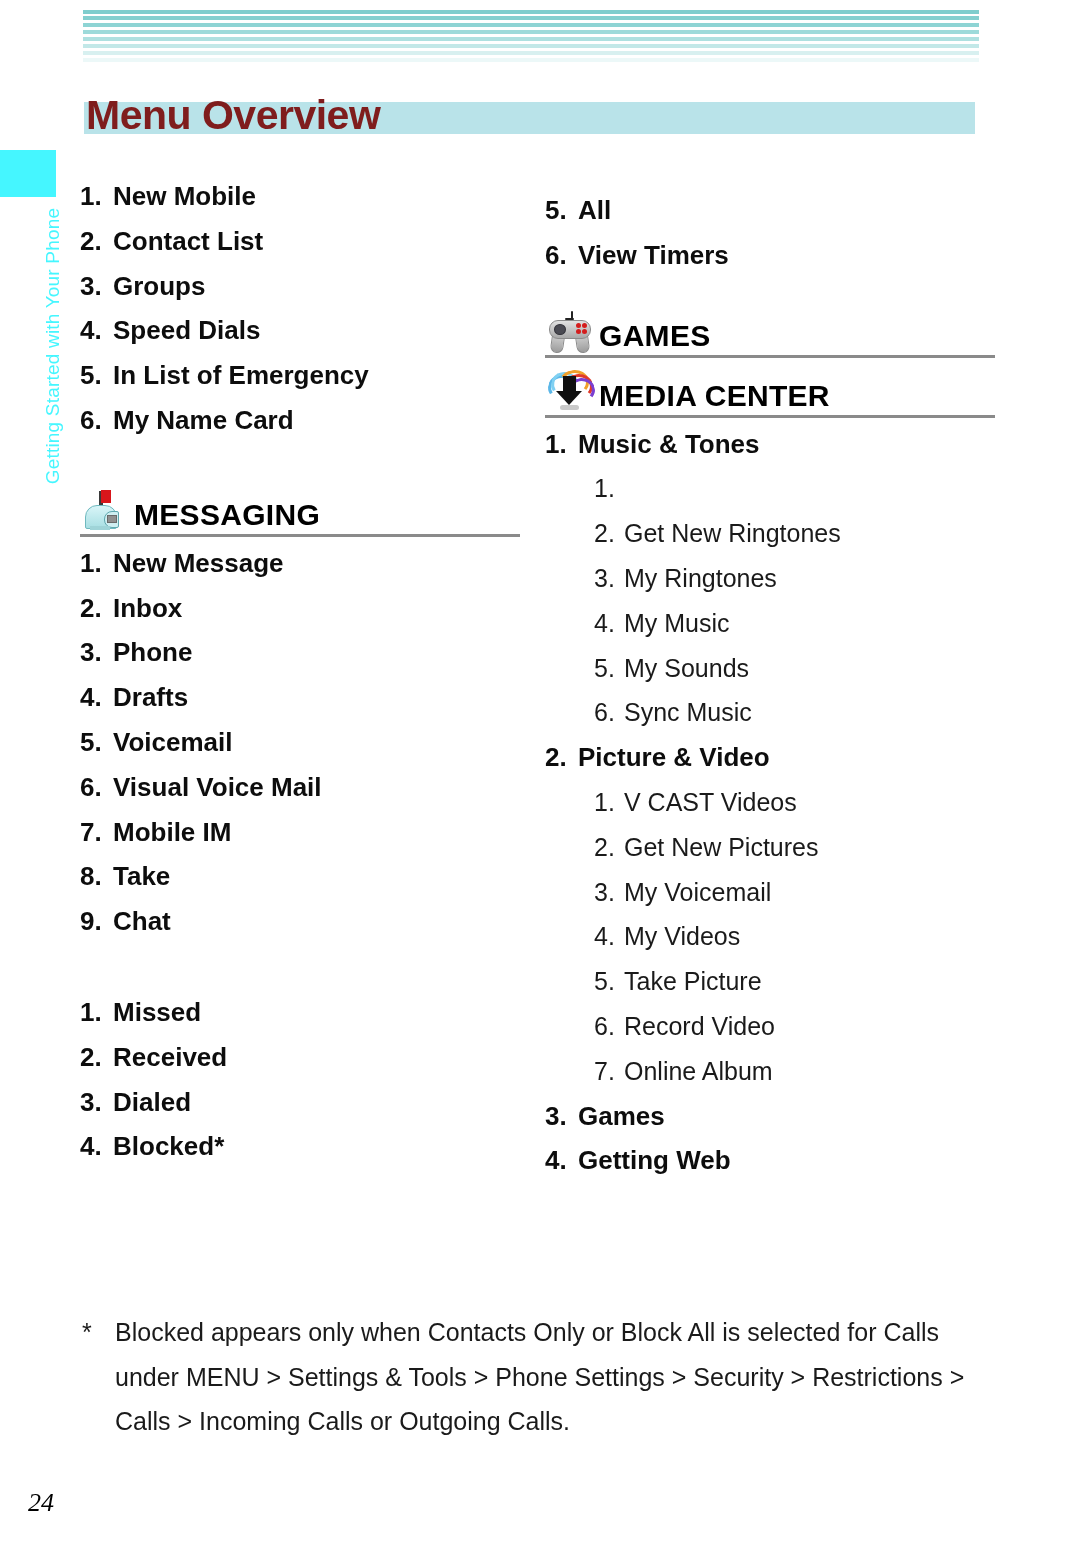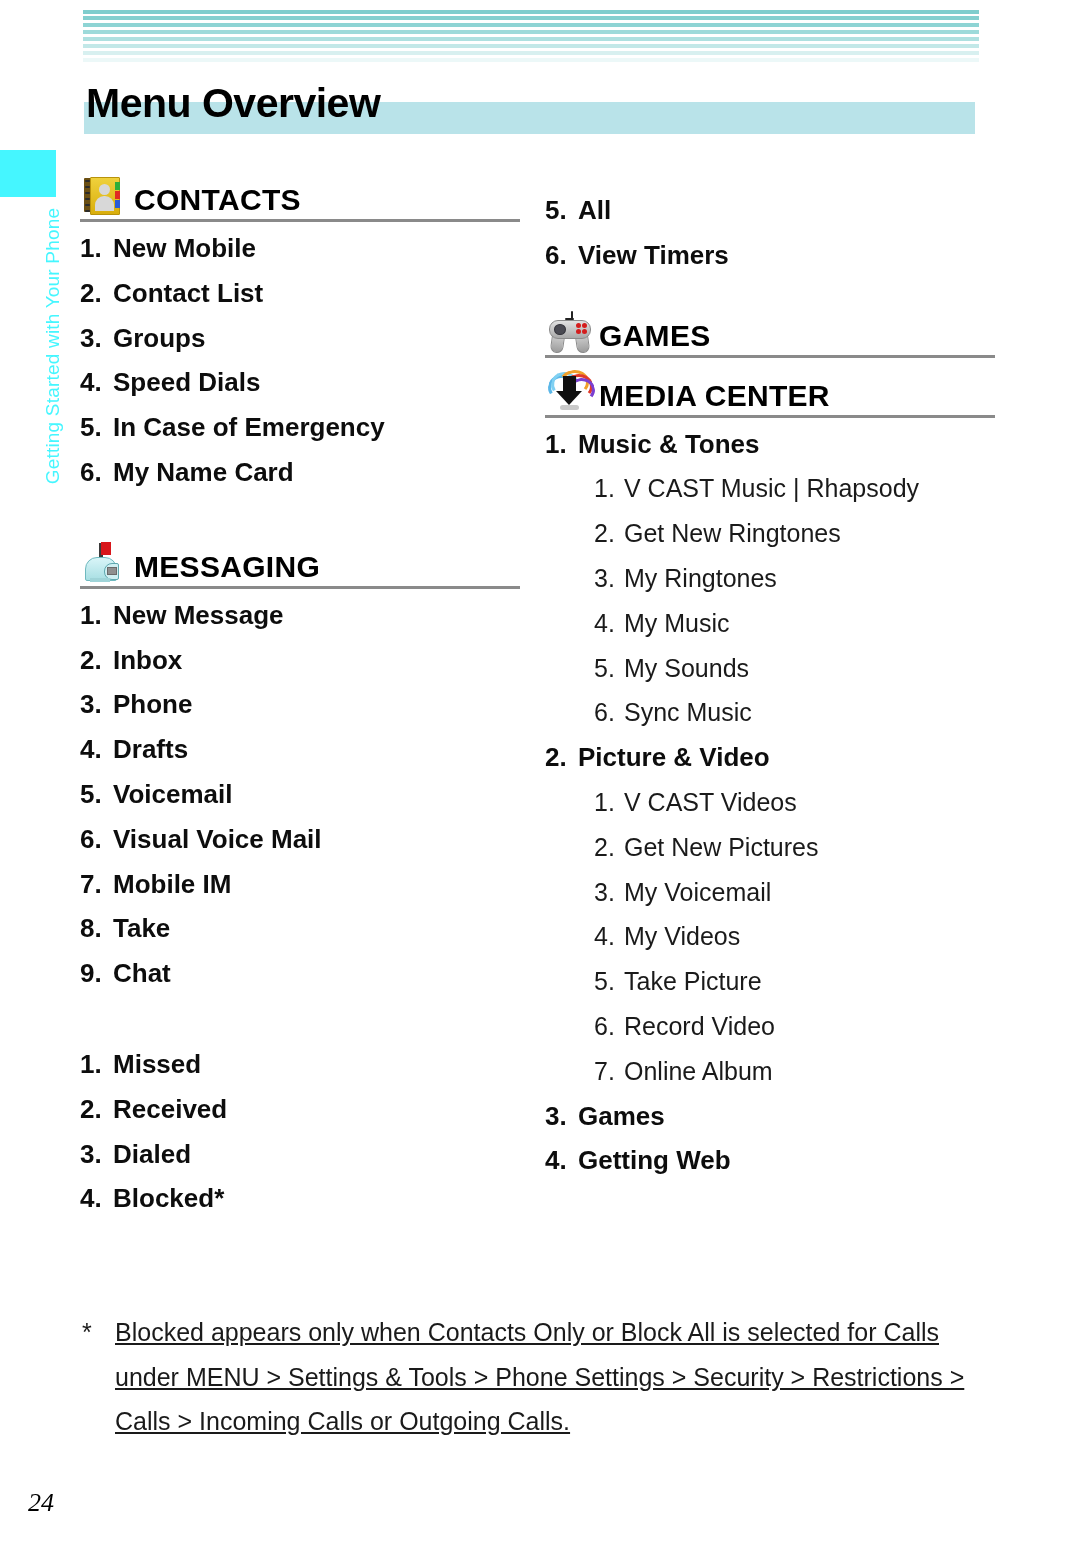--- a/index.html
+++ b/index.html
@@ -17,22 +17,22 @@
     position:absolute;left:83px;top:10px;width:896px;height:62px;
   }
   #stripes .stripe{width:100%;}
 
   
   #title-band{
     position:absolute;left:84px;top:102px;width:891px;height:32px;
     background:#b9e3e9;
   }
   #page-title{
-    position:absolute;left:86px;top:80px;
-    font-size:41px;font-weight:bold;color:#000000;
+    position:absolute;left:86px;top:92px;
+    font-size:41px;font-weight:bold;color:#7f1d1d;
     letter-spacing:-0.5px;
     font-family:"Liberation Sans", sans-serif;
     white-space:nowrap;
   }
 
   
   #side-tab{
     position:absolute;left:0px;top:150px;width:56px;height:47px;
     background:#45f6ff;
   }
@@ -82,21 +82,21 @@
   .sub .num{width:30px;flex:0 0 30px;}
 
   
   #footnote{
     position:absolute;left:82px;top:1310px;width:900px;
     font-size:25px;color:#1a1a1a;line-height:44.5px;
   }
   #footnote .star{
     position:absolute;left:0;top:0;font-size:25px;
   }
-  #footnote .body{display:block;padding-left:33px;text-decoration:underline;}
+  #footnote .body{display:block;padding-left:33px;}
 
   
   #page-num{
     position:absolute;left:28px;top:1488px;
     font-family:"Liberation Serif", serif;
     font-style:italic;font-size:26px;color:#000;
   }
 
   
   
@@ -182,63 +182,40 @@
     <div class="stripe" style="height: 4px; background: rgb(236, 248, 248);"></div>
   </div>
 
 <div id="title-band"></div>
 <div id="page-title">Menu Overview</div>
 
 <div id="side-tab"></div>
 <div id="side-label">Getting Started with Your Phone</div>
 
 <div id="col-left">
-    <div class="sec-head">
-      <span class="sec-icon">
-        <span class="ic-contacts">
-          <span class="spine"></span>
-          <span class="rings">
-            <i></i>
-            <i></i>
-            <i></i>
-            <i></i>
-            <i></i>
-            <i></i>
-          </span>
-          <span class="cover">
-            <span class="tab t1"></span>
-            <span class="tab t2"></span>
-            <span class="tab t3"></span>
-          </span>
-          <span class="head"></span>
-          <span class="torso"></span>
-        </span>
-      </span>
-      <span class="sec-title">CONTACTS</span>
-    </div>
     <div style="height: 4px;"></div>
     <div class="item">
       <span class="num">1.</span>
       <span>New Mobile</span>
     </div>
     <div class="item">
       <span class="num">2.</span>
       <span>Contact List</span>
     </div>
     <div class="item">
       <span class="num">3.</span>
       <span>Groups</span>
     </div>
     <div class="item">
       <span class="num">4.</span>
       <span>Speed Dials</span>
     </div>
     <div class="item">
       <span class="num">5.</span>
-      <span>In Case of Emergency</span>
+      <span>In List of Emergency</span>
     </div>
     <div class="item">
       <span class="num">6.</span>
       <span>My Name Card</span>
     </div>
     <div style="height: 42px;"></div>
     <div class="sec-head">
       <span class="sec-icon">
         <span class="ic-mail">
           <span class="flagpole"></span>
@@ -351,21 +328,20 @@
       </span>
       <span class="sec-title">MEDIA CENTER</span>
     </div>
     <div style="height: 4px;"></div>
     <div class="item">
       <span class="num">1.</span>
       <span>Music &amp; Tones</span>
     </div>
     <div class="sub">
       <span class="num">1.</span>
-      <span>V CAST Music | Rhapsody</span>
     </div>
     <div class="sub">
       <span class="num">2.</span>
       <span>Get New Ringtones</span>
     </div>
     <div class="sub">
       <span class="num">3.</span>
       <span>My Ringtones</span>
     </div>
     <div class="sub">

